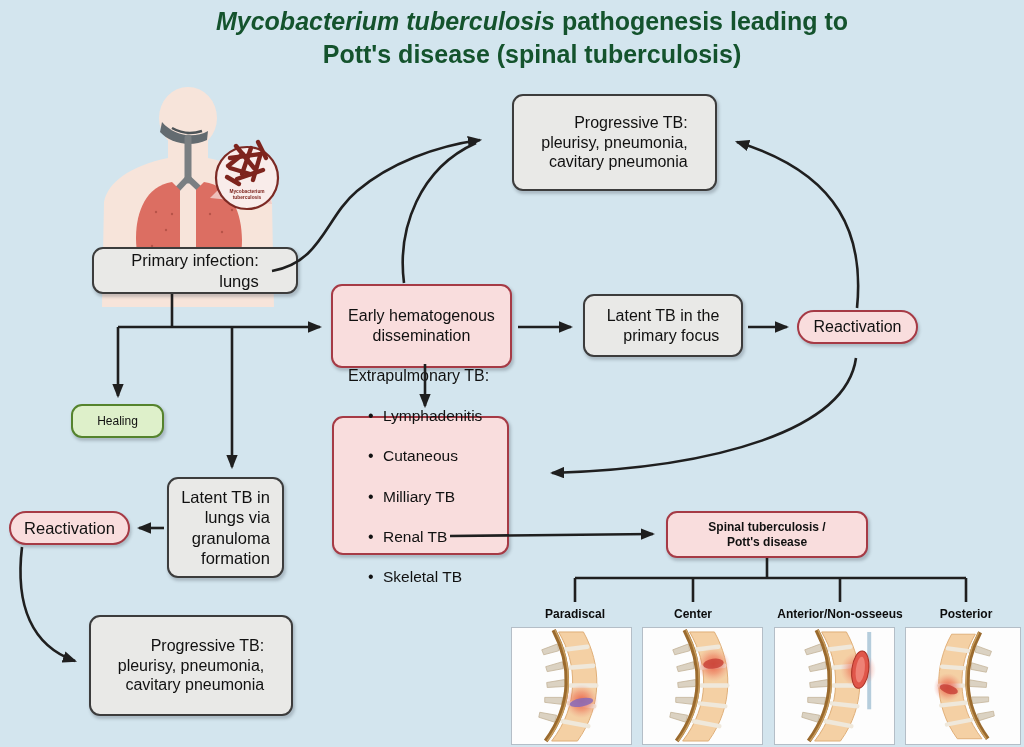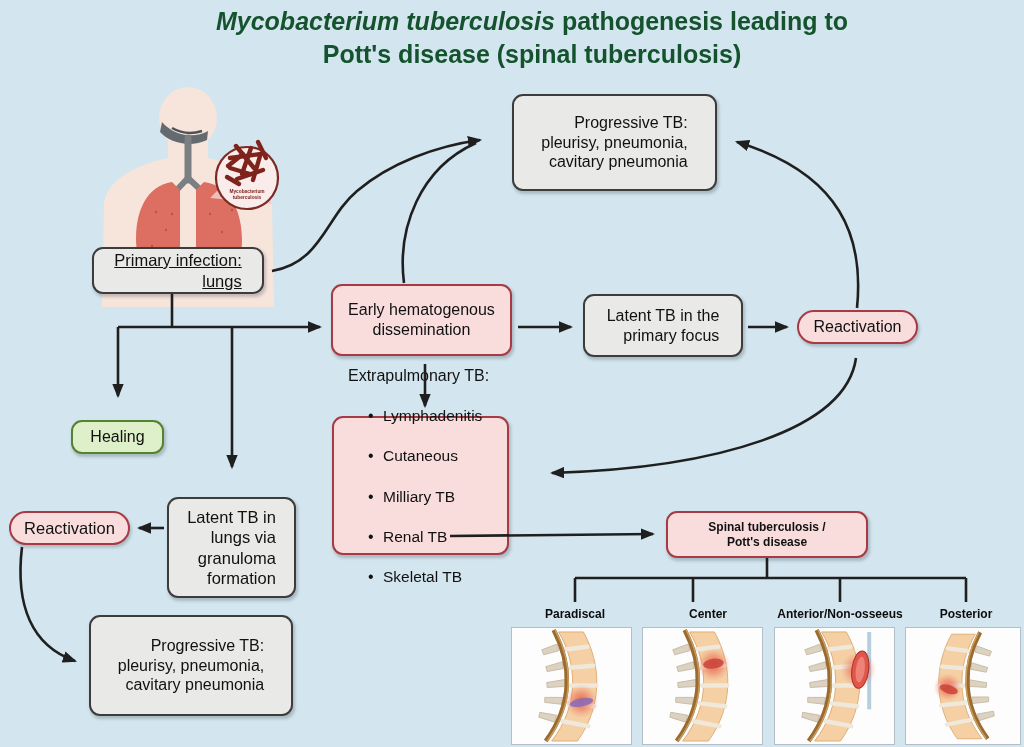--- a/index.html
+++ b/index.html
@@ -12,27 +12,27 @@
   
   .node{position:absolute;display:flex;flex-direction:column;align-items:center;justify-content:center;
         text-align:center;white-space:pre-line;border-radius:11px;box-sizing:border-box;
         font-size:16px;line-height:1.24;padding:4px 6px;z-index:3;
         box-shadow:1.5px 2.5px 3px rgba(50,60,70,.25);}
   .gray {background:#e9e9e7;border:2.5px solid #3c3c3c;text-align:right;}
   .pink {background:#f9dddd;border:2.5px solid #a63a45;}
   .green{background:#def0ca;border:2.5px solid #55832d;}
   .pill {border-radius:18px;}
   .bold {font-weight:bold;}
-  #n-primary   {left:92px; top:247px; width:172px;height:47px;font-size:16.5px;text-decoration:underline;}
+  #n-primary   {left:92px; top:247px; width:206px;height:47px;font-size:16.5px;}
   #n-progtop   {left:512px;top:94px;  width:205px;height:97px;}
-  #n-early     {left:331px;top:284px; width:181px;height:72px;}
+  #n-early     {left:331px;top:284px; width:181px;height:84px;}
   #n-latentpf  {left:583px;top:294px; width:160px;height:63px;}
   #n-reactr    {left:797px;top:310px; width:121px;height:34px;}
-  #n-healing   {left:71px; top:404px; width:93px; height:34px;font-size:16px;margin-top:16px;}
-  #n-latentlung{left:167px;top:477px; width:129px;height:101px;font-size:16.5px;margin-top:20px;}
+  #n-healing   {left:71px; top:404px; width:93px; height:34px;font-size:12px;}
+  #n-latentlung{left:167px;top:477px; width:117px;height:101px;font-size:16.5px;}
   #n-reactl    {left:9px;  top:511px; width:121px;height:34px;font-size:16.5px;}
   #n-progbot   {left:89px; top:615px; width:204px;height:101px;}
   #n-extrapulm {left:332px;top:416px; width:177px;height:139px;align-items:flex-start;
                 text-align:left;font-size:15.5px;padding-left:14px;}
   #n-spinal    {left:666px;top:511px; width:202px;height:47px;font-size:12px;}
   #n-extrapulm .ttl{font-size:16px;line-height:21px;white-space:nowrap;}
   #n-extrapulm ul{margin:0;padding:0 0 0 20px;list-style:none;}
   #n-extrapulm li{position:relative;padding-left:15px;line-height:21px;white-space:nowrap;}
   #n-extrapulm li::before{content:"\2022";position:absolute;left:0;font-size:16px;}
   
@@ -132,21 +132,21 @@
       <li>Milliary TB</li>
       <li>Renal TB</li>
       <li>Skeletal TB</li>
     </ul>
   </div>
 
   <div class="node pink bold" id="n-spinal">Spinal tuberculosis /
 Pott's disease</div>
 
   <div class="lesion-label" style="left:575px;">Paradiscal</div>
-  <div class="lesion-label" style="left:708px;">Center</div>
+  <div class="lesion-label" style="left:693px;">Center</div>
   <div class="lesion-label" style="left:840px;">Anterior/Non-osseeus</div>
   <div class="lesion-label" style="left:966px;">Posterior</div>
 
   <div class="panel" style="left:511px;">
     <svg viewBox="0 0 120 117">
       <defs>
         <radialGradient id="glow">
           <stop offset="0" stop-color="#e6402c" stop-opacity="0.78"></stop>
           <stop offset="0.55" stop-color="#ea5f48" stop-opacity="0.42"></stop>
           <stop offset="1" stop-color="#f0897a" stop-opacity="0"></stop>

